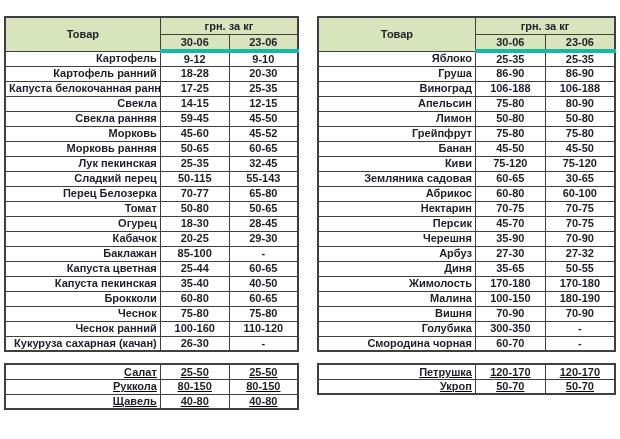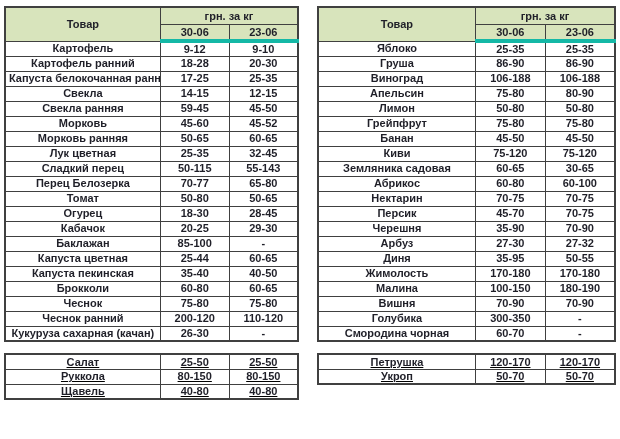--- a/index.html
+++ b/index.html
@@ -5,21 +5,21 @@
   * { margin: 0; padding: 0; box-sizing: border-box; }
   html, body { background: #ffffff; }
   .canvas {
     position: relative;
     width: 620px;
     height: 439px;
     background: #ffffff;
     font-family: "Liberation Sans", "DejaVu Sans", sans-serif;
     overflow: hidden;
   }
-  .col { position: absolute; top: 6px; }
+  .col { position: absolute; top: 16px; }
   .col-left  { left: 4px;   width: 295px; }
   .col-right { left: 317px; width: 299px; }
   table.price {
     border-collapse: collapse;
     width: 100%;
     table-layout: fixed;
     border: 2px solid #404040;
   }
   table.price th, table.price td {
     border: 1px solid #404040;
@@ -31,21 +31,21 @@
     white-space: nowrap;
     overflow: hidden;
   }
   table.price th {
     background: #d8e4bc;
     text-align: center;
     height: 17px;
   }
   tr.subhead th { border-bottom: 4px solid #14b8a6; }
   table.price td { height: 15px; background: #ffffff; }
-  td.c-prod  { text-align: center; }
+  td.c-prod  { text-align: right; }
   td.c-price { text-align: center; }
   .mini { margin-top: 11px; text-decoration: underline; }
   col.w-prod  { width: 53%; }
   col.w-price { width: 23.5%; }
 </style>
 </head>
 <body>
 
 <div class="canvas">
 
@@ -96,21 +96,21 @@
             <td class="c-prod">Морковь</td>
             <td class="c-price">45-60</td>
             <td class="c-price">45-52</td>
           </tr>
           <tr>
             <td class="c-prod">Морковь ранняя</td>
             <td class="c-price">50-65</td>
             <td class="c-price">60-65</td>
           </tr>
           <tr>
-            <td class="c-prod">Лук цветная</td>
+            <td class="c-prod">Лук пекинская</td>
             <td class="c-price">25-35</td>
             <td class="c-price">32-45</td>
           </tr>
           <tr>
             <td class="c-prod">Сладкий перец</td>
             <td class="c-price">50-115</td>
             <td class="c-price">55-143</td>
           </tr>
           <tr>
             <td class="c-prod">Перец Белозерка</td>
@@ -152,21 +152,21 @@
             <td class="c-price">60-80</td>
             <td class="c-price">60-65</td>
           </tr>
           <tr>
             <td class="c-prod">Чеснок</td>
             <td class="c-price">75-80</td>
             <td class="c-price">75-80</td>
           </tr>
           <tr>
             <td class="c-prod">Чеснок ранний</td>
-            <td class="c-price">200-120</td>
+            <td class="c-price">100-160</td>
             <td class="c-price">110-120</td>
           </tr>
           <tr>
             <td class="c-prod">Кукуруза сахарная (качан)</td>
             <td class="c-price">26-30</td>
             <td class="c-price">-</td>
           </tr>
         </tbody>
     </table>
 
@@ -279,21 +279,21 @@
             <td class="c-price">35-90</td>
             <td class="c-price">70-90</td>
           </tr>
           <tr>
             <td class="c-prod">Арбуз</td>
             <td class="c-price">27-30</td>
             <td class="c-price">27-32</td>
           </tr>
           <tr>
             <td class="c-prod">Диня</td>
-            <td class="c-price">35-95</td>
+            <td class="c-price">35-65</td>
             <td class="c-price">50-55</td>
           </tr>
           <tr>
             <td class="c-prod">Жимолость</td>
             <td class="c-price">170-180</td>
             <td class="c-price">170-180</td>
           </tr>
           <tr>
             <td class="c-prod">Малина</td>
             <td class="c-price">100-150</td>

